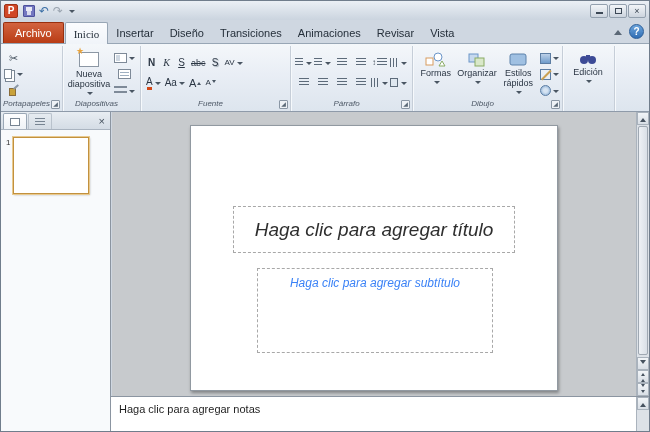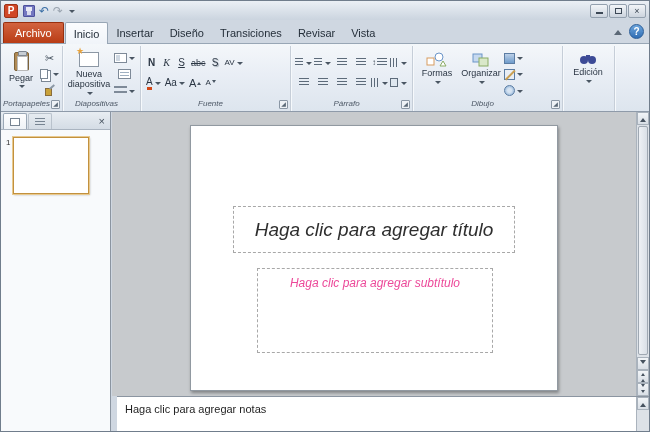--- a/index.html
+++ b/index.html
@@ -25,21 +25,21 @@
   .glyph-restore { width:7px; height:6px; border:1px solid #3c4856; }
   .cdown { display:inline-block; width:0; height:0; border:3px solid transparent; border-top:3px solid #4a5663;
     margin-left:2px; position:relative; top:2px; }
 
   
   .tabrow { position:absolute; top:19px; left:0; right:0; height:23px; display:flex; align-items:flex-end; padding-left:2px; }
   .file-tab { height:21px; padding:0 11px; background:linear-gradient(#d2633f,#b93c15); color:#fff;
     border:1px solid #982f0e; border-bottom:none; border-radius:2px 2px 0 0; display:flex; align-items:center; margin-right:1px; }
   .tab { height:21px; padding:0 8px; display:flex; align-items:center; color:#252f3a; }
   .tab.active { background:linear-gradient(#fbfcfe,#f0f4f9); border:1px solid #98a6b5; border-bottom:none;
-    border-radius:2px 2px 0 0; margin-bottom:-1px; height:22px; z-index:3; position:relative; }
+    border-radius:2px 2px 0 0; margin-bottom:-1px; height:22px; z-index:3; position:relative;font-family:Liberation Serif, serif; }
   .tab-right { margin-left:auto; display:flex; align-items:center; gap:7px; padding-right:5px; margin-bottom:4px; }
   .tri-up-sm { width:0; height:0; border:4px solid transparent; border-bottom:5px solid #5b6876; margin-bottom:3px; }
   .help-btn { width:15px; height:15px; border-radius:50%; background:linear-gradient(#6ea6dd,#2f6db4);
     border:1px solid #2a5d98; color:#fff; font-size:10px; font-weight:bold; display:flex; align-items:center; justify-content:center; }
 
   
   .ribbon { position:absolute; top:42px; left:0; right:0; height:69px;
     background:linear-gradient(#f4f7fa 0%,#e9eef5 45%,#dde5ee 100%);
     border-top:1px solid #98a6b5; border-bottom:1px solid #8e9aa9; display:flex; padding-top:2px; }
   .rgroup { position:relative; height:100%; border-right:1px solid #c6ced8; box-shadow:1px 0 0 #f6f9fc; padding:2px 2px 13px 2px; }
@@ -113,34 +113,34 @@
   .panel-body { position:absolute; top:18px; left:0; right:0; bottom:0; background:#f8fafc; display:flex; padding-top:7px; }
   .thumb-num { font-size:8px; color:#333; margin:1px 3px 0 5px; }
   .thumb { width:76px; height:57px; background:#fff; border:1px solid #c2913e; outline:1px solid #e8c98f; box-shadow:1px 1px 2px rgba(0,0,0,.25); }
 
   .editor { position:absolute; left:111px; top:111px; right:13px; bottom:35px; background:#c7cacd;font-style:italic; }
   .slide { position:absolute; left:50%; transform:translateX(-50%); top:13px; width:368px; height:266px;
     background:#fff; border:1px solid #9199a1; box-shadow:1px 2px 3px rgba(0,0,0,.35); }
   .ph { position:absolute; border:1px dashed #a8a8a8; }
   .ph-title { left:42px; top:80px; width:282px; height:47px; display:flex; align-items:center; justify-content:center;
     font-size:19px; color:#2f2f2f; }
-  .ph-sub { left:66px; top:142px; width:236px; height:85px; text-align:center; padding-top:7px; font-size:12px; color:#ec4899; }
+  .ph-sub { left:66px; top:142px; width:236px; height:85px; text-align:center; padding-top:7px; font-size:12px; color:#3b82f6; }
 
   .vscroll { position:absolute; right:0; top:111px; width:13px; bottom:35px; background:#dce1e7; border-left:1px solid #aab3bd; }
   .sc-btn { position:absolute; left:0; width:12px; height:13px; background:linear-gradient(#f2f5f8,#d8dee5);
     border:1px solid #a9b2bc; display:flex; flex-direction:column; align-items:center; justify-content:center; gap:1px; }
   .sc-up { top:0; } .sc-down { bottom:26px; } .sc-prev { bottom:13px; } .sc-next { bottom:0; }
   .sc-thumb { position:absolute; left:1px; right:1px; top:14px; bottom:41px; background:linear-gradient(to right,#eef1f5,#d9dfe6);
     border:1px solid #9fa8b2; border-radius:2px; }
   .tri-u { width:0; height:0; border:3px solid transparent; border-bottom:4px solid #46525f; }
   .tri-d { width:0; height:0; border:3px solid transparent; border-top:4px solid #46525f; }
   .tri-u2 { width:0; height:0; border:2px solid transparent; border-bottom:3px solid #46525f; }
   .tri-d2 { width:0; height:0; border:2px solid transparent; border-top:3px solid #46525f; }
 
-  .notes { position:absolute; left:116px; right:0; bottom:0; height:35px; background:#fff; border-top:1px solid #8b95a1; }
+  .notes { position:absolute; left:110px; right:0; bottom:0; height:35px; background:#fff; border-top:1px solid #8b95a1; }
   .notes-text { padding:6px 0 0 8px; font-size:11px; color:#1f1f1f; }
   .notes-scroll { position:absolute; right:0; top:0; width:13px; bottom:0; background:#dce1e7; border-left:1px solid #aab3bd; }
 </style>
 </head>
 <body>
 
 <div class="window">
 
   <div class="titlebar">
     <div class="app-icon">P</div>
@@ -160,37 +160,33 @@
       <div class="win-btn">×</div>
     </div>
   </div>
 
   <div class="tabrow">
     <div class="file-tab">Archivo</div>
     <div class="tab active">Inicio</div>
     <div class="tab">Insertar</div>
     <div class="tab">Diseño</div>
     <div class="tab">Transiciones</div>
+    <div class="tab">Animaciones</div>
     <div class="tab">Revisar</div>
     <div class="tab">Vista</div>
     <div class="tab-right">
       <span class="tri-up-sm"></span>
       <span class="help-btn">?</span>
     </div>
   </div>
 
   <div class="ribbon">
 
     <div class="rgroup" style="width:62px">
       <div class="grow-flex">
-        <div class="bigbtn">
-          <span class="icon-clipboard"></span>
-          <span>Pegar</span>
-          <span class="cdown"></span>
-        </div>
         <div class="smallcol">
           <div class="sbtn">
               <span class="g-scissors">✂</span>
             </div>
           <div class="sbtn">
               <span class="icon-copy"></span>
               <span class="cdown"></span>
             </div>
           <div class="sbtn">
               <span class="icon-brush"></span>
@@ -322,20 +318,27 @@
           <span class="cdown"></span>
         </div>
         <div class="dbig">
           <svg width="20" height="15" viewBox="0 0 20 15">
             <rect x="2" y="2" width="9" height="8" fill="#c6d9ef" stroke="#6b95c8"></rect>
             <rect x="8" y="6" width="9" height="8" fill="#d9e8c9" stroke="#8aab64"></rect>
           </svg>
           <span>Organizar</span>
           <span class="cdown"></span>
         </div>
+        <div class="dbig">
+          <svg width="20" height="15" viewBox="0 0 20 15">
+            <rect x="2" y="2" width="16" height="11" rx="2" fill="#9fc0e2" stroke="#5c82ab"></rect>
+          </svg>
+          <span>Estilos rápidos</span>
+          <span class="cdown"></span>
+        </div>
         <div class="smallcol">
           <div class="sbtn">
               <span class="icon-fill"></span>
               <span class="cdown"></span>
             </div>
           <div class="sbtn">
               <span class="icon-outline"></span>
               <span class="cdown"></span>
             </div>
           <div class="sbtn">

